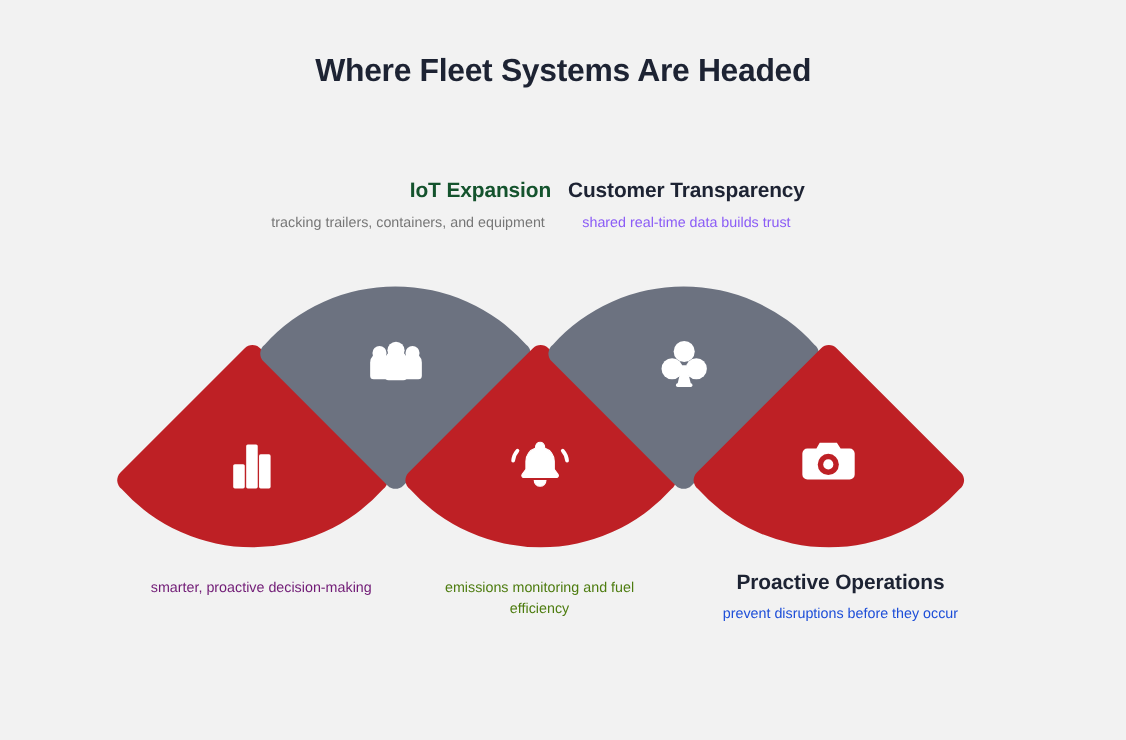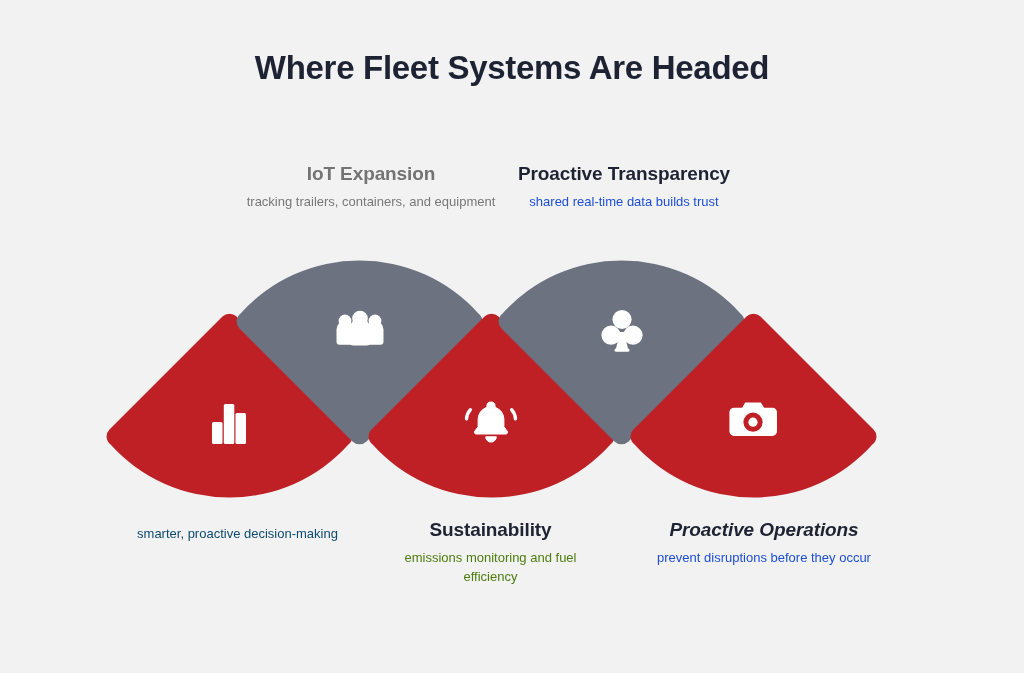--- a/index.html
+++ b/index.html
@@ -22,21 +22,21 @@
     height: 673px;
   }
 
   
   .page-title {
     position: absolute;
     top: 48px;
     left: 0;
     width: 1024px;
     text-align: center;
-    font-size: 33px;
+    font-size: 29px;
     font-weight: bold;
     letter-spacing: -0.3px;
     color: #1d2333;
     line-height: 1.2;
   }
 
   
   #fan {
     position: absolute;
     left: 0;
@@ -190,36 +190,35 @@
                A 160,160 0 0 1 634.6,444.6
                A 10,10 0 0 1 633.5,429.5
                Z" fill="#BE2025"></path>
       <g fill="#ffffff" transform="translate(753,420)">
         <use href="#ico-camera"></use>
       </g>
     </g>
   </svg>
 
   <div class="label-block label-top lbl-iot">
-    <div class="label-title" style="color: #737373;">IoT Expansion</div>
+    <div class="label-title" style="color: #14532d; text-align: right;">IoT Expansion</div>
     <div class="label-desc" style="color: rgb(119, 119, 119);">tracking trailers, containers, and equipment</div>
   </div>
 
   <div class="label-block label-top lbl-customer">
-    <div class="label-title" style="color: rgb(29, 35, 51);">Proactive Transparency</div>
-    <div class="label-desc" style="color: #1d4ed8;">shared real-time data builds trust</div>
+    <div class="label-title" style="color: rgb(29, 35, 51);">Customer Transparency</div>
+    <div class="label-desc" style="color: #8b5cf6;">shared real-time data builds trust</div>
   </div>
 
   <div class="label-block label-bottom lbl-ai">
-    <div class="label-desc" style="color: #0c4a6e; text-align: center;">smarter, proactive decision-making</div>
+    <div class="label-desc" style="color: #701a75; text-align: center;">smarter, proactive decision-making</div>
   </div>
 
   <div class="label-block label-bottom lbl-sustain">
-    <div class="label-title" style="color: rgb(29, 35, 51);">Sustainability</div>
     <div class="label-desc" style="color: #4d7c0f;">emissions monitoring and fuel efficiency</div>
   </div>
 
   <div class="label-block label-bottom lbl-proactive">
-    <div class="label-title" style="color: rgb(29, 35, 51); font-style: italic;">Proactive Operations</div>
+    <div class="label-title" style="color: rgb(29, 35, 51);">Proactive Operations</div>
     <div class="label-desc" style="color: #1d4ed8;">prevent disruptions before they occur</div>
   </div>
 
 </div>
 
 </body></html>

